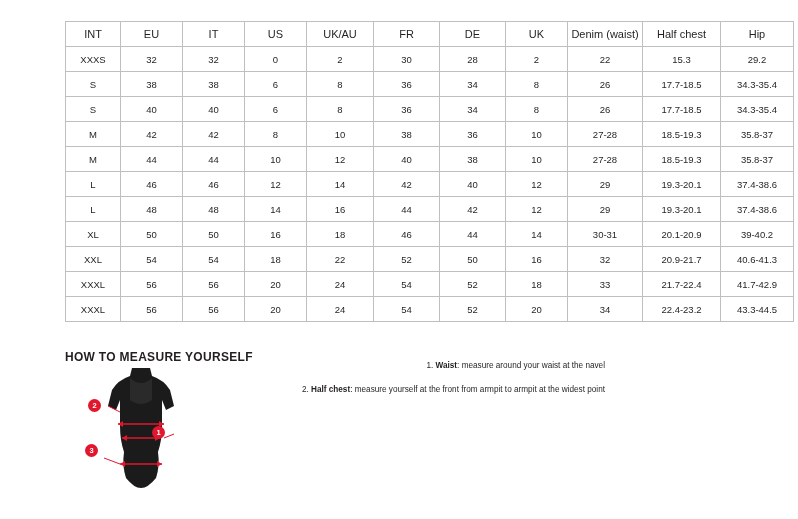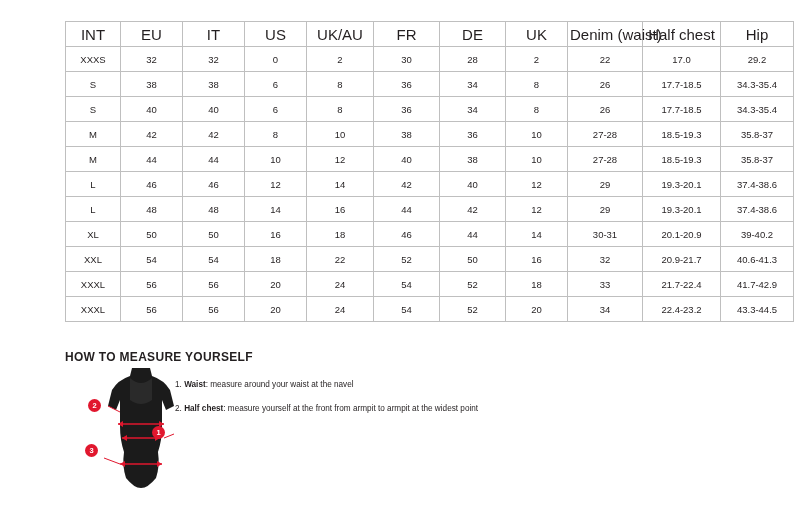--- a/index.html
+++ b/index.html
@@ -37,21 +37,21 @@
     height: 24px;
     font-size: 9.5px;
     font-weight: normal;
     text-align: center;
     vertical-align: middle;
     color: #231f20;
     padding: 0 2px;
     white-space: nowrap;
   }
   table.size-table thead td {
-    font-size: 15px;
+    font-size: 11px;
   }
   
   col.c0 { width: 55px; }
   col.c1 { width: 62px; }
   col.c2 { width: 62px; }
   col.c3 { width: 62px; }
   col.c4 { width: 67px; }
   col.c5 { width: 66px; }
   col.c6 { width: 66px; }
   col.c7 { width: 62px; }
@@ -72,22 +72,23 @@
   .figure {
     position: absolute;
     left: 86px;
     top: 366px;
     width: 110px;
     height: 130px;
   }
   .instructions {
     position: absolute;
     left: 175px;
-    top: 380px;
+    top: 361px;
     width: 430px;
+    text-align: right;
   }
   .instructions p {
     margin: 0 0 14px 0;
     font-size: 8.2px;
     line-height: 1.2;
     color: #231f20;
   }
   .instructions .num {
     font-weight: normal;
   }
@@ -149,21 +150,21 @@
         <tr>
           <td>XXXS</td>
           <td>32</td>
           <td>32</td>
           <td>0</td>
           <td>2</td>
           <td>30</td>
           <td>28</td>
           <td>2</td>
           <td>22</td>
-          <td>17.0</td>
+          <td>15.3</td>
           <td>29.2</td>
         </tr>
         <tr>
           <td>S</td>
           <td>38</td>
           <td>38</td>
           <td>6</td>
           <td>8</td>
           <td>36</td>
           <td>34</td>

